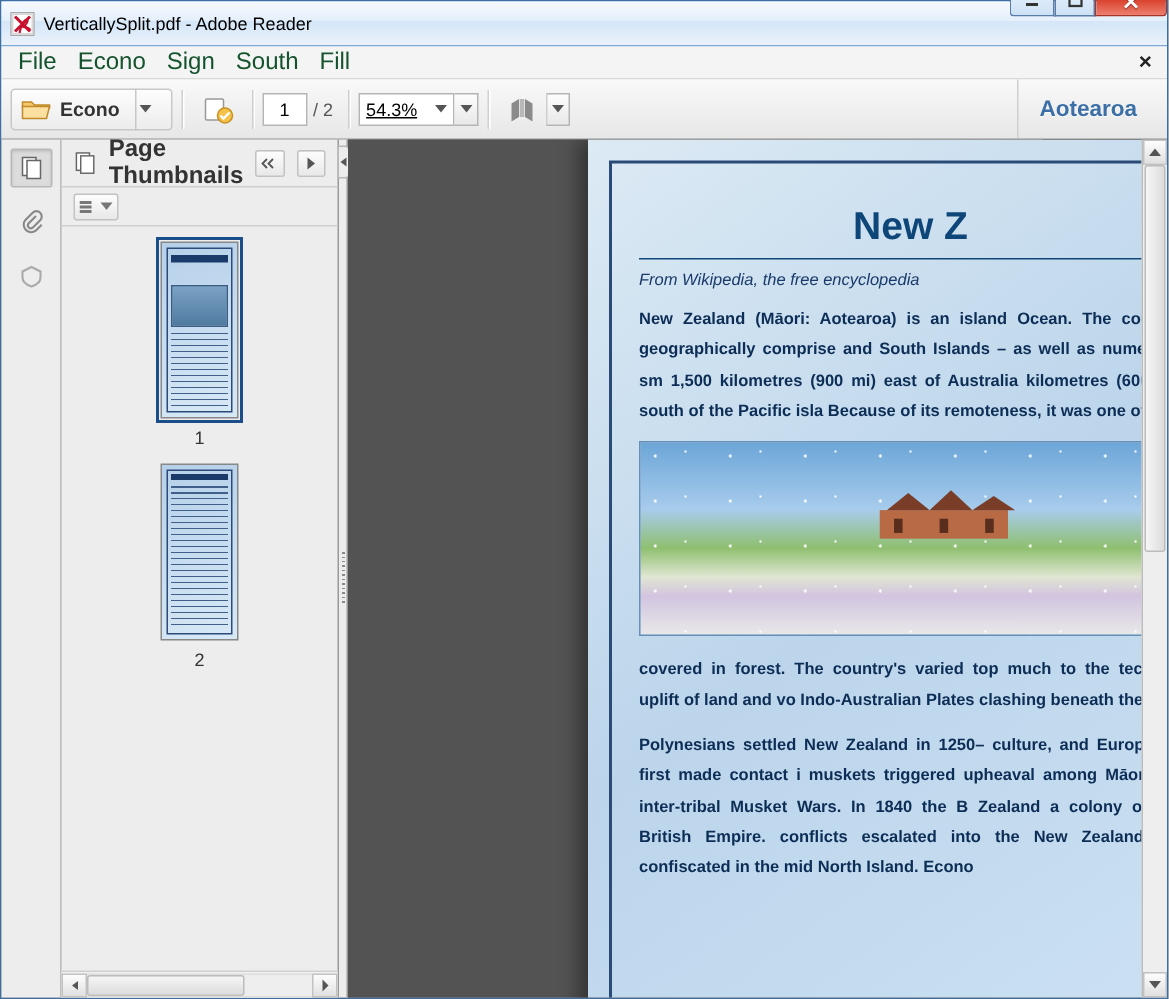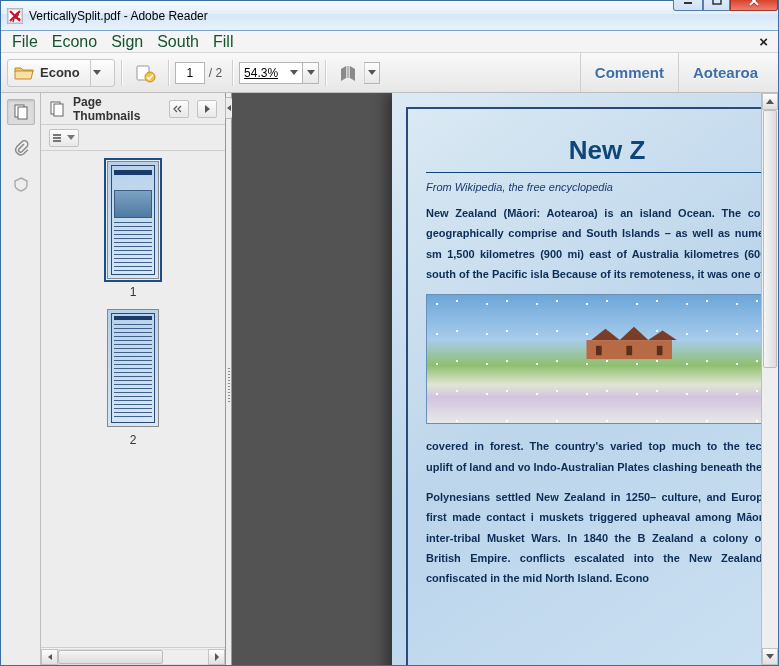--- a/index.html
+++ b/index.html
@@ -44,21 +44,21 @@
 
   
   .iconstrip { width:40px; background:#ededed; border-right:1px solid #bdbdbd; display:flex; flex-direction:column; align-items:center; padding-top:6px; gap:10px; }
   .strip-btn { width:28px; height:26px; display:flex; align-items:center; justify-content:center; border-radius:2px;}
   .strip-btn.active { background:#dcdcdc; border:1px solid #b8b8b8; box-shadow: inset 0 1px 2px rgba(0,0,0,.15);}
 
   
   .thumbs-panel { width:185px; background:#ededed; border-right:1px solid #999; display:flex; flex-direction:column; }
   .thumbs-header { height:32px; border-bottom:1px solid #cfcfcf; display:flex; align-items:center; padding:0 8px; gap:8px; }
   .thumbs-header .thumb-icon { width:16px; height:16px; }
-  .thumbs-title { font-weight:bold; font-size:12px; color:#333; flex:1;}
+  .thumbs-title { font-weight:bold; font-size:16px; color:#333; flex:1;}
   .header-btn { width:20px; height:18px; border:1px solid #c2c2c2; background:linear-gradient(#fdfdfd,#e8e8e8); display:flex; align-items:center; justify-content:center; border-radius:2px;}
   .thumbs-toolbar { height:26px; border-bottom:1px solid #cfcfcf; display:flex; align-items:center; padding:0 8px;}
   .opts-btn { width:30px; height:18px; border:1px solid #c2c2c2; background:linear-gradient(#fdfdfd,#e8e8e8); border-radius:2px; display:flex; align-items:center; justify-content:center; gap:2px;}
   .thumbs-body { flex:1; overflow:hidden; padding:10px 0 0 0; display:flex; flex-direction:column; align-items:center; gap:10px;}
   .thumb-item { display:flex; flex-direction:column; align-items:center; gap:6px;}
   .thumb-page { width:52px; height:118px; background:linear-gradient(160deg,#b6d0ea,#d8e9f6); border:1px solid #888; position:relative; overflow:hidden;}
   .thumb-page.selected { outline:2px solid #1a4e8a; outline-offset:1px; }
   .thumb-page .tp-border { position:absolute; inset:3px; border:1px solid #2a4a78; }
   .thumb-page .tp-title { position:absolute; top:8px; left:6px; right:6px; height:5px; background:#1a3a6a; }
   .thumb-page .tp-img { position:absolute; top:28px; left:6px; right:6px; height:28px; background:linear-gradient(#7ca2c4,#4f7aa0); border:1px solid #3a5d84;}
@@ -193,21 +193,20 @@
             <path d="M3 6l5-3v12l-5 3zM17 6l-5-3v12l5 3z" fill="#8a8a8a"></path>
             <rect x="8.5" y="3" width="3" height="12" fill="#b8b8b8"></rect>
           </svg>
       </div>
       <div class="zoom-dd" style="border:1px solid #b5b5b5;border-left:1px solid #cfcfcf;">
           <span class="tri down"></span>
         </div>
     </div>
 
     <div class="right-tools">
-      <div class="rt-btn">Comment</div>
       <div class="rt-btn">Aotearoa</div>
     </div>
   </div>
 
   <div class="content">
 
     <div class="iconstrip">
       <div class="strip-btn active">
         <svg width="16" height="16" viewBox="0 0 16 16">
             <rect x="2" y="1" width="9" height="12" fill="#fff" stroke="#666"></rect>

